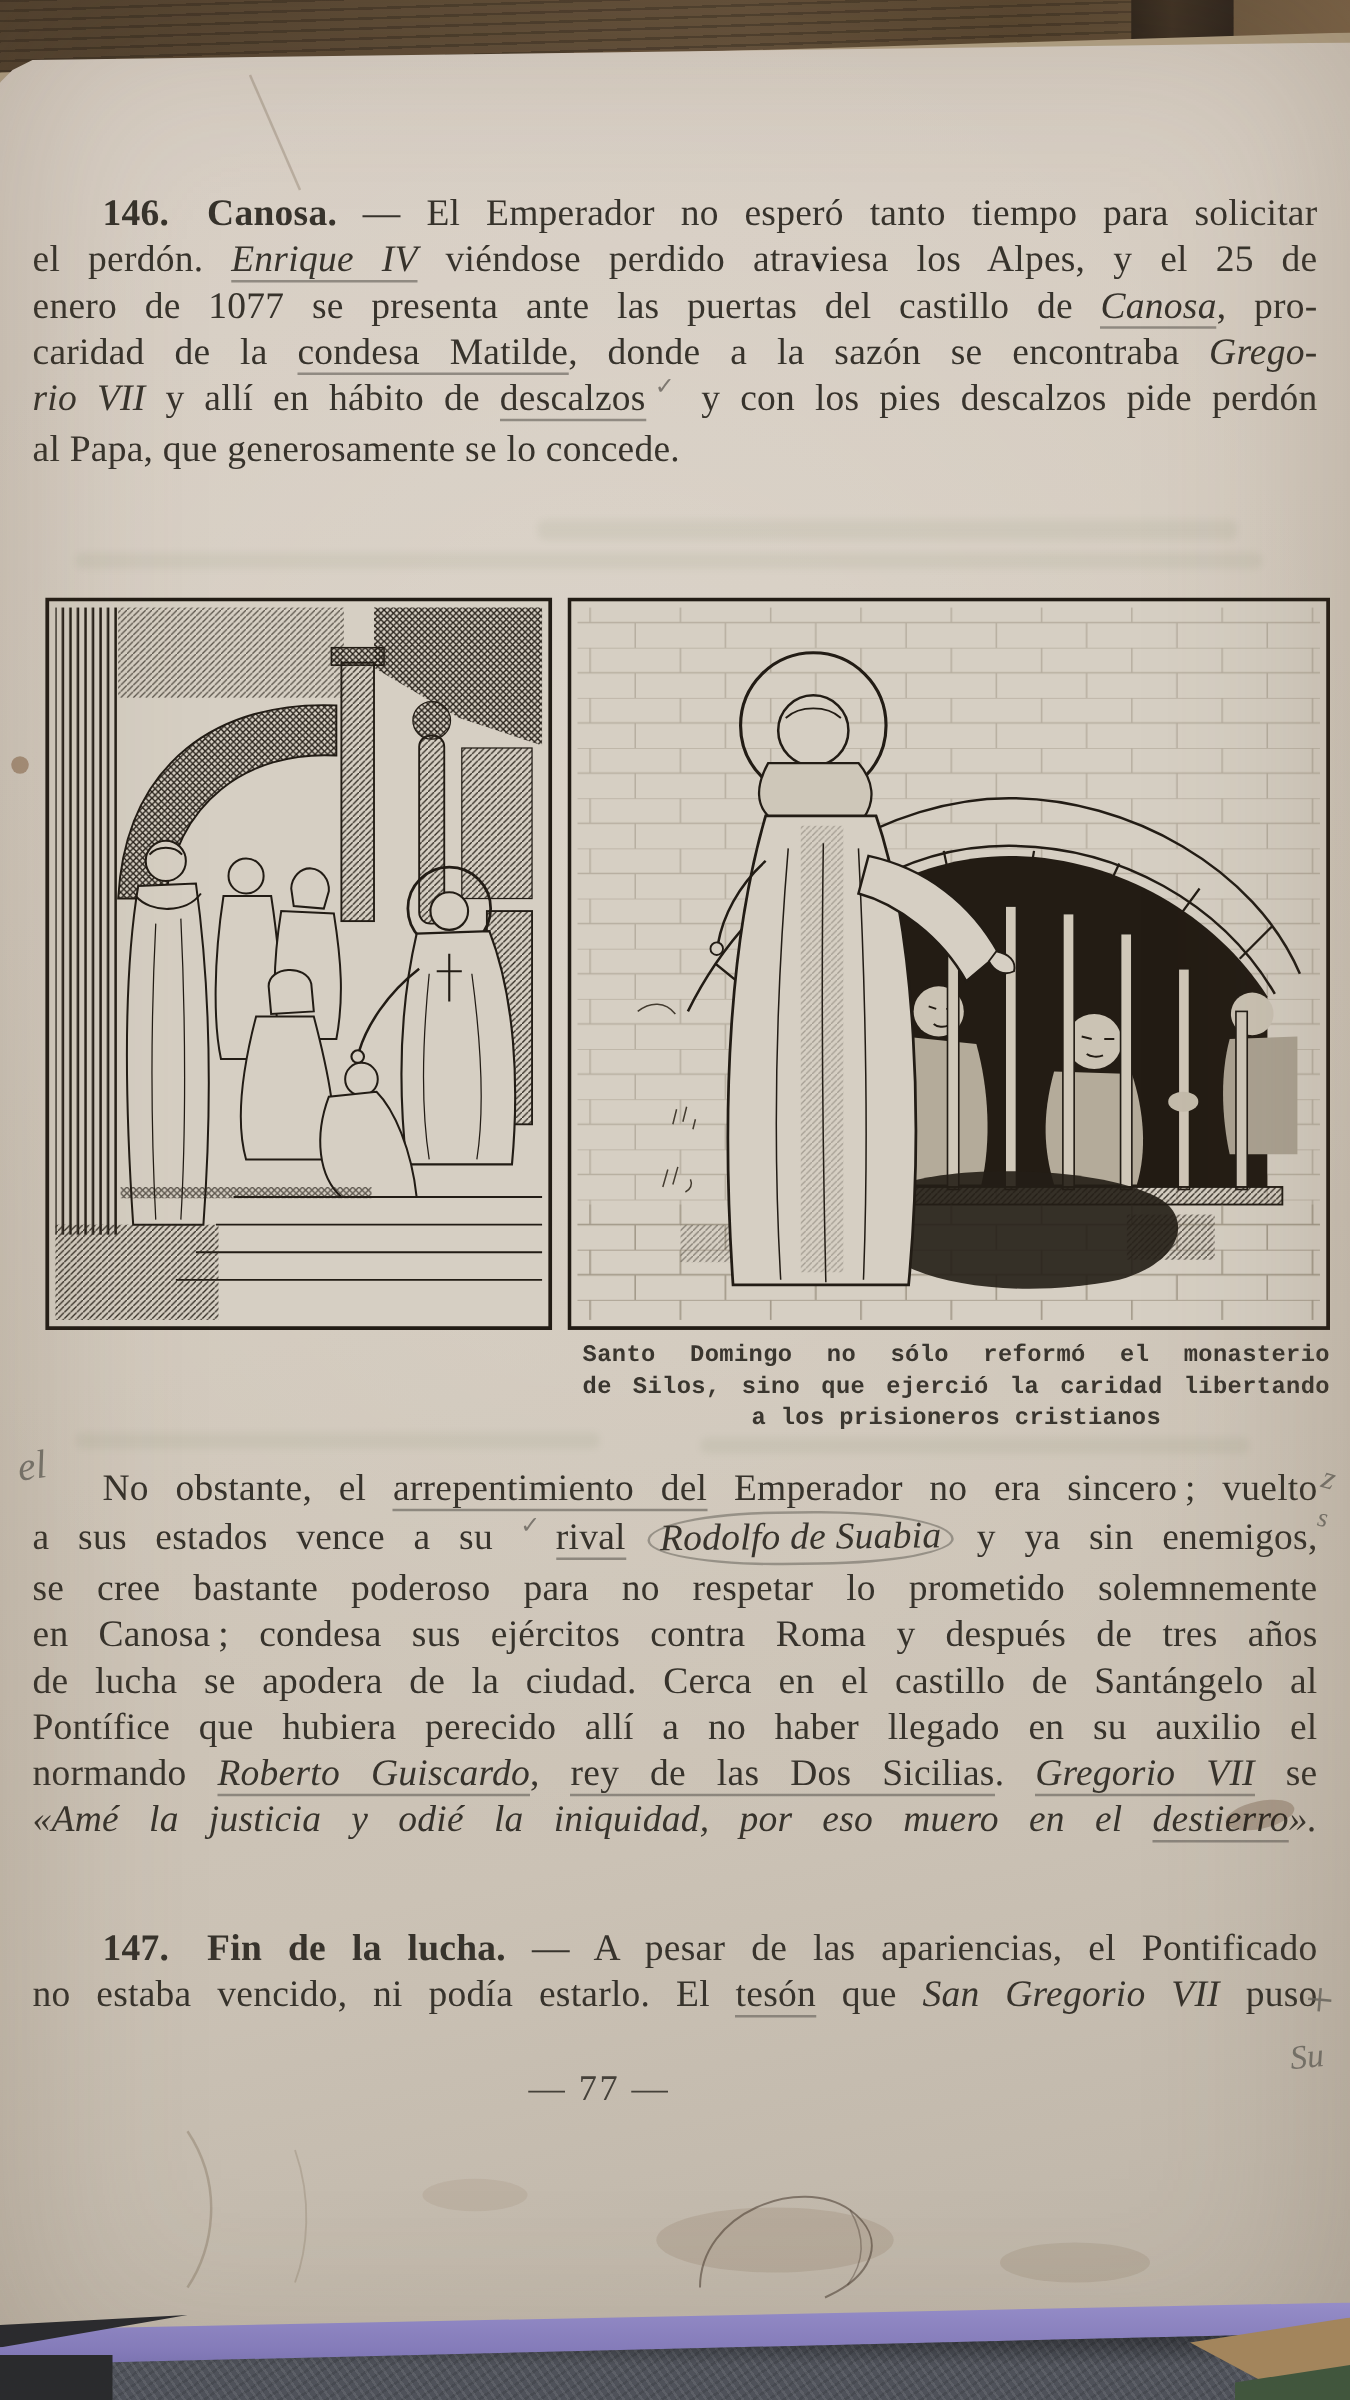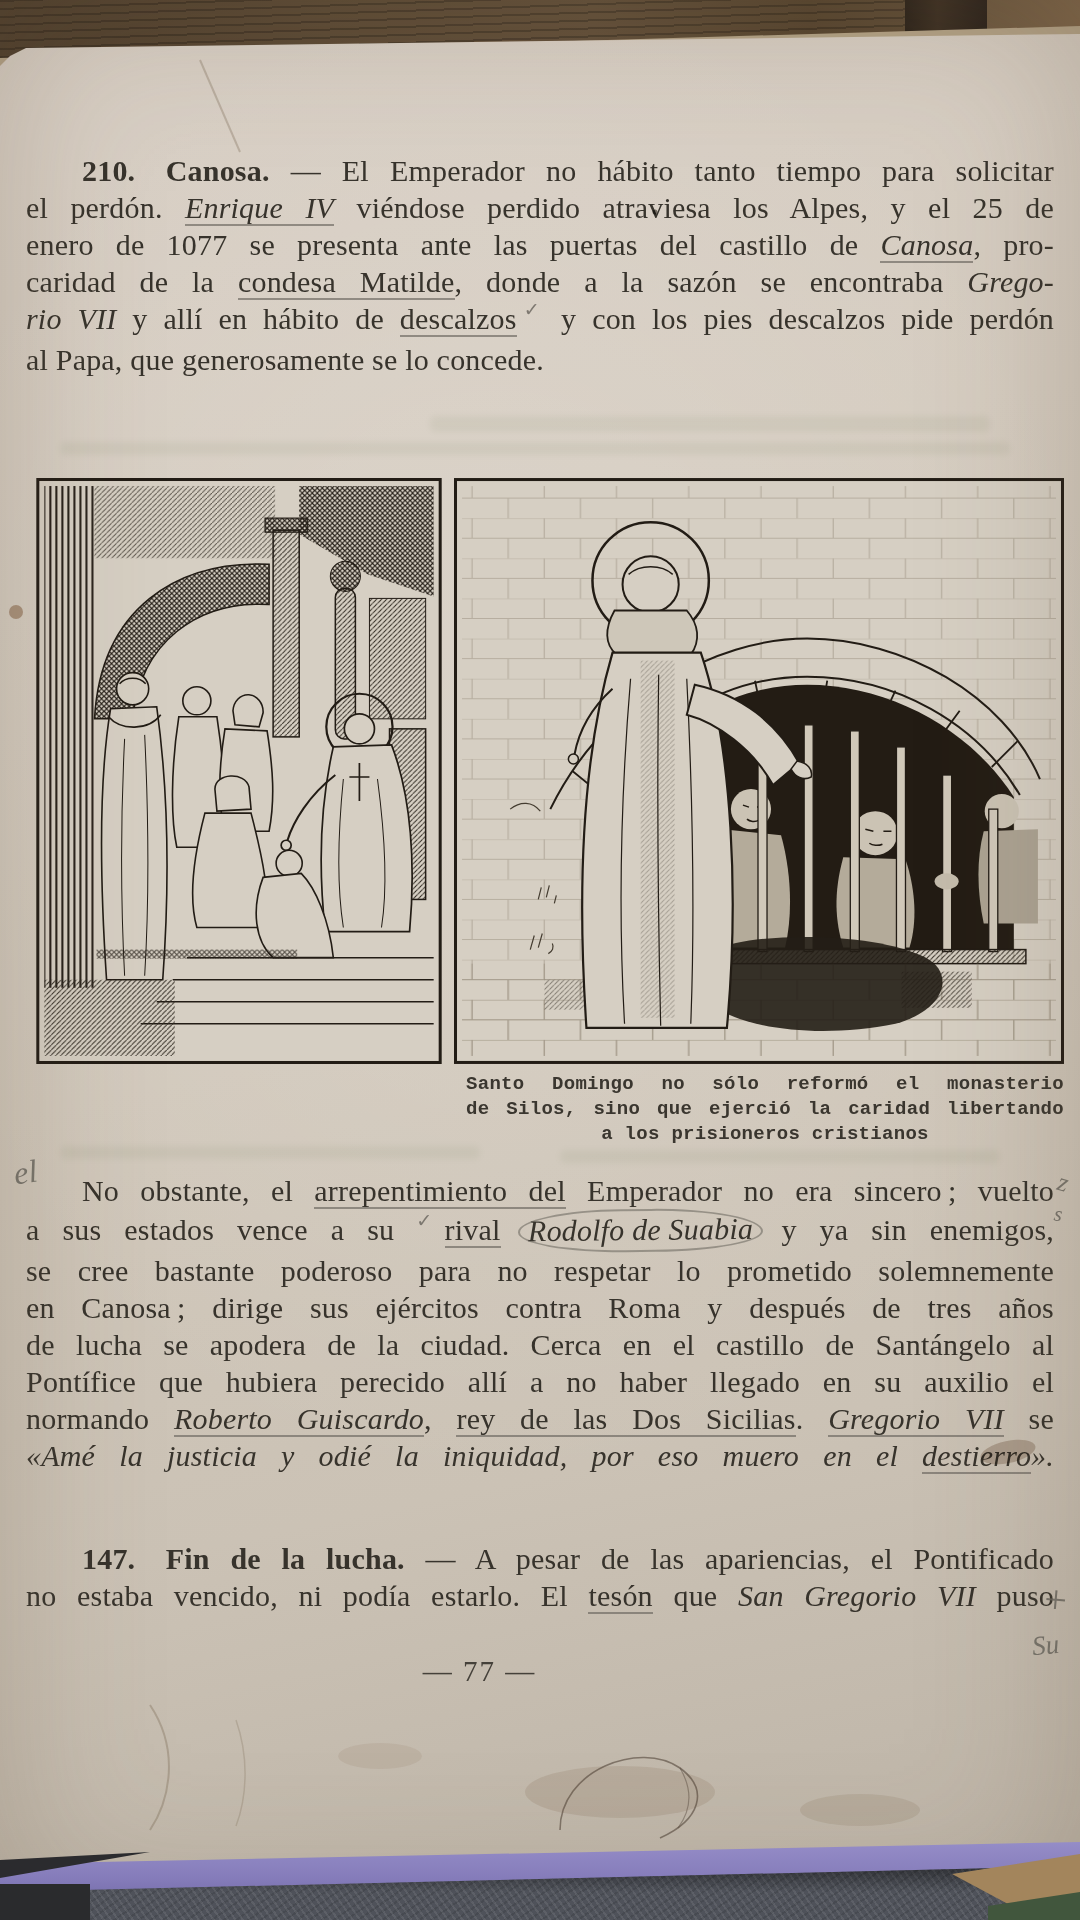--- a/index.html
+++ b/index.html
@@ -93,21 +93,21 @@
   <div class="stack-edge"></div>
 
   <div class="page"></div>
 
   <div class="ghost" style="left:430px;top:416px;width:560px;height:16px;"></div>
   <div class="ghost" style="left:60px;top:442px;width:950px;height:13px;"></div>
   <div class="ghost" style="left:60px;top:1146px;width:420px;height:13px;"></div>
   <div class="ghost" style="left:560px;top:1150px;width:440px;height:13px;"></div>
 
   <section class="para" style="top:152px;">
-      <div class="pline ind"><span class="s-b">210.  Canosa.</span><span class=""> — El Emperador no hábito tanto tiempo para solicitar</span></div>
+      <div class="pline ind"><span class="s-b">146.  Canosa.</span><span class=""> — El Emperador no esperó tanto tiempo para solicitar</span></div>
       <div class="pline"><span class="">el perdón. </span><span class="s-i s-u">Enrique IV</span><span class=""> viéndose perdido atraviesa los Alpes, y el 25 de</span></div>
       <div class="pline"><span class="">enero de 1077 se presenta ante las puertas del castillo de </span><span class="s-i s-u">Canosa</span><span class="">, pro-</span></div>
       <div class="pline"><span class="">caridad de la </span><span class="s-u">condesa Matilde</span><span class="">, donde a la sazón se encontraba </span><span class="s-i">Grego-</span></div>
       <div class="pline"><span class="s-i">rio VII</span><span class=""> y allí en hábito de </span><span class="s-u">descalzos</span><span class="s-chk">✓</span><span class=""> y con los pies descalzos pide perdón</span></div>
       <div class="pline last"><span class="">al Papa, que generosamente se lo concede.</span></div>
     </section>
 
   <div class="engraving" style="left:36px;top:478px;">
     <svg width="406" height="586" viewBox="0 0 404 584">
       <defs>
@@ -241,21 +241,21 @@
   <div class="cap" style="left:466px;top:1072px;width:598px;font-family:Liberation Mono, monospace;">
       <div class="pline"><span class="">Santo Domingo no sólo reformó el monasterio</span></div>
       <div class="pline"><span class="">de Silos, sino que ejerció la caridad libertando</span></div>
       <div class="pline last"><span class="">a los prisioneros cristianos</span></div>
     </div>
 
   <section class="para" style="top:1172px;">
       <div class="pline ind"><span class="">No obstante, el </span><span class="s-u">arrepentimiento del</span><span class=""> Emperador no era sincero ; vuelto</span></div>
       <div class="pline"><span class="">a sus estados vence a su </span><span class="s-chk">✓</span><span class="s-u">rival</span><span class=""> </span><span class="s-i s-circ">Rodolfo de Suabia</span><span class=""> y ya sin enemigos,</span></div>
       <div class="pline"><span class="">se cree bastante poderoso para no respetar lo prometido solemnemente</span></div>
-      <div class="pline"><span class="">en Canosa ; dirige sus ejércitos contra Roma y después de tres años</span></div>
+      <div class="pline"><span class="">en Canosa ; condesa sus ejércitos contra Roma y después de tres años</span></div>
       <div class="pline"><span class="">de lucha se apodera de la ciudad. Cerca en el castillo de Santángelo al</span></div>
       <div class="pline"><span class="">Pontífice que hubiera perecido allí a no haber llegado en su auxilio el</span></div>
       <div class="pline"><span class="">normando </span><span class="s-i s-u">Roberto Guiscardo</span><span class="">, </span><span class="s-u">rey de las Dos Sicilias</span><span class="">. </span><span class="s-i s-u">Gregorio VII</span><span class=""> se</span></div>
       <div class="pline"><span class="s-i">«Amé la justicia y odié la iniquidad, por eso muero en el </span><span class="s-i s-u">destierro</span><span class="s-i">».</span></div>
     </section>
 
   <section class="para" style="top:1540px;">
       <div class="pline ind"><span class="s-b">147.  Fin de la lucha.</span><span class=""> — A pesar de las apariencias, el Pontificado</span></div>
       <div class="pline"><span class="">no estaba vencido, ni podía estarlo. El </span><span class="s-u">tesón</span><span class=""> que </span><span class="s-i">San Gregorio VII</span><span class=""> puso</span></div>
     </section>

